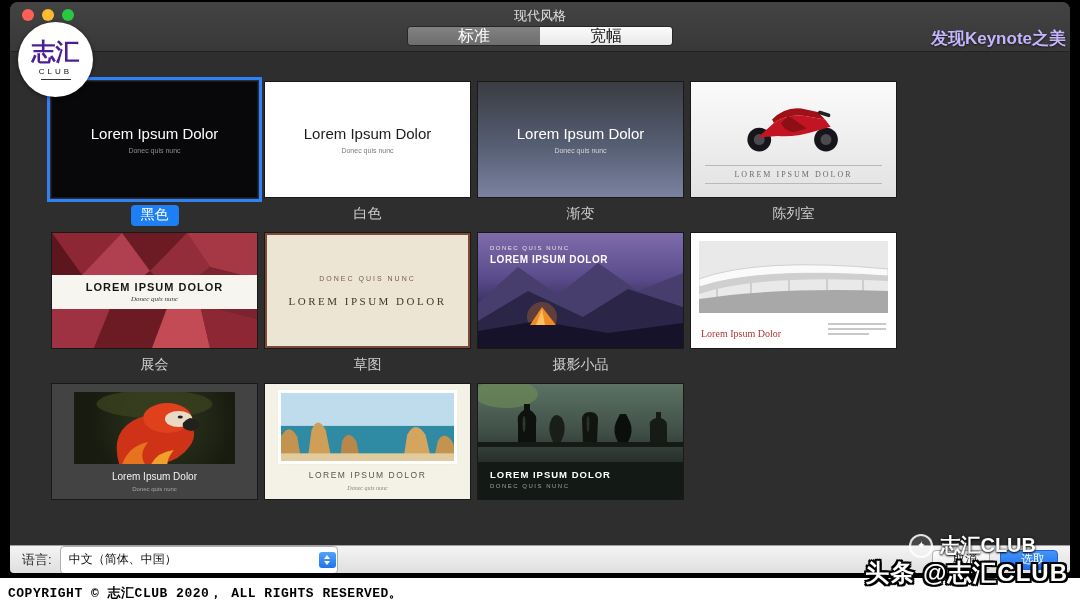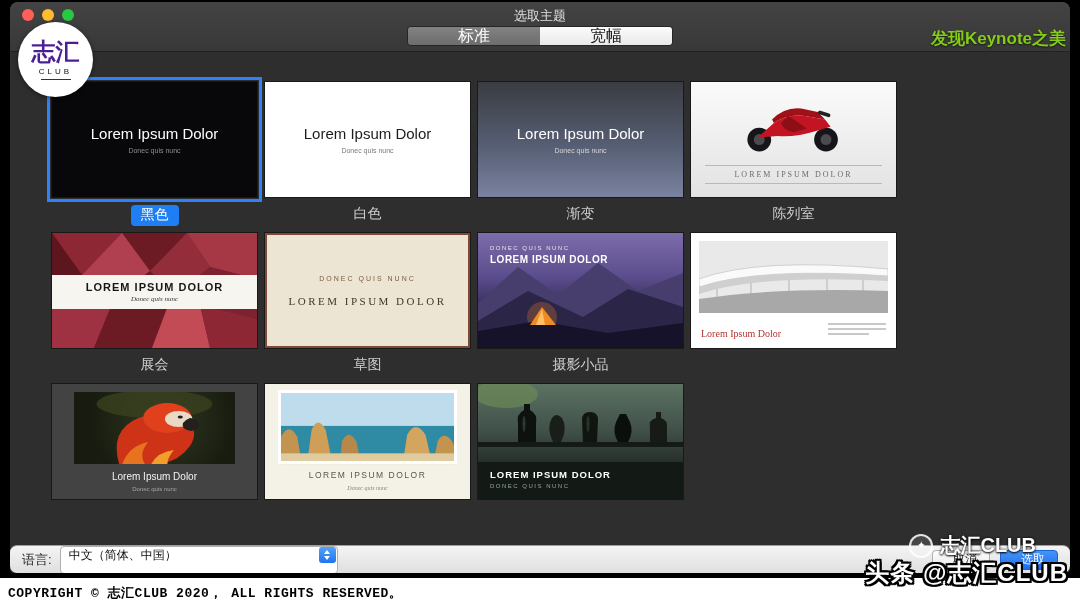--- a/index.html
+++ b/index.html
@@ -113,44 +113,44 @@
   
   .sl-ceramic { background:linear-gradient(180deg,#5c7262 0%,#41514a 40%,#252d27 70%,#161b17 100%); }
   .sl-ceramic svg { position:absolute; top:0; left:0; width:100%; height:80px; }
   .sl-ceramic .band { position:absolute; left:0; right:0; bottom:0; height:37px; background:#131a15; padding:7px 0 0 12px; }
   .sl-ceramic .t { font-size:9.5px; font-weight:bold; color:#fff; letter-spacing:1px; }
   .sl-ceramic .s { font-size:6px; color:#8fa79a; letter-spacing:1.5px; margin-top:3px; }
 
   
   .bottombar { position:absolute; left:0; right:0; bottom:0; height:28px;
                background:linear-gradient(#f4f4f4,#dfdfdf); border-top:1px solid #9e9e9e;
-               display:flex; align-items:center; padding:0 12px;border-radius:7px; }
+               display:flex; align-items:center; padding:0 12px; }
   .lang-label { font-size:13px; color:#1e1e1e; margin-right:8px; }
   .popup { width:278px; height:28px; background:#fff; border:1px solid #afafaf; border-radius:4px;
-           display:flex; justify-content:space-between; padding-left:8px; }
+           display:flex; align-items:center; justify-content:space-between; padding-left:8px; }
   .popup .val { font-size:12px; color:#111; }
   .stepper { width:17px; height:16px; margin-right:1px; background:linear-gradient(#54a2f8,#1f74ee);
              border-radius:3px; display:flex; flex-direction:column; align-items:center; justify-content:center; }
   .arr-up { width:0; height:0; border-left:3px solid transparent; border-right:3px solid transparent;
             border-bottom:4px solid #fff; margin-bottom:2px; }
   .arr-dn { width:0; height:0; border-left:3px solid transparent; border-right:3px solid transparent;
             border-top:4px solid #fff; }
   .btns { margin-left:auto; display:flex; gap:10px; }
   .btn { height:20px; min-width:58px; border-radius:4px; font-size:12px; padding:0 12px; }
   .btn-cancel { background:linear-gradient(#ffffff,#e6e6e6); border:1px solid #b0b0b0; color:#222;text-align:right; }
   .btn-choose { background:linear-gradient(#4595f7,#1c6ef0); border:1px solid #1a62d8; color:#fff;text-align:right; }
 
   
   .logo { position:absolute; left:18px; top:22px; width:75px; height:75px; border-radius:50%;
           background:#fff; display:flex; flex-direction:column; align-items:center; justify-content:center;
           box-shadow:0 1px 4px rgba(0,0,0,.5); z-index:30; }
   .logo .l1 { font-family:"Liberation Serif",serif; font-weight:bold; font-size:24px; color:#4c1d95; line-height:1; }
   .logo .l2 { font-size:8px; letter-spacing:3px; color:#111; margin-top:3px; }
   .logo .rule { width:30px; height:1px; background:#333; margin-top:3px; }
-  .headline { position:absolute; top:27px; right:14px; font-size:17px; font-weight:bold; color:#84cc16;
+  .headline { position:absolute; top:27px; right:14px; font-size:17px; font-weight:bold; color:#c4b5fd;
               z-index:30; text-shadow:0 1px 2px rgba(0,0,0,.6); }
   .wm-small { position:absolute; top:532px; right:44px; display:flex; align-items:center; gap:7px; z-index:40; }
   .wm-small .ring { width:24px; height:24px; border-radius:50%; border:2px solid rgba(255,255,255,.85);
                     background:rgba(255,255,255,.12); display:flex; align-items:center; justify-content:center;
                     color:#fff; font-size:11px; }
   .wm-small .txt { font-size:20px; font-weight:bold; color:#fff;
                    text-shadow:0 0 3px rgba(0,0,0,.8),0 1px 2px rgba(0,0,0,.9); }
   .wm-big { position:absolute; top:557px; right:12px; font-size:24px; font-weight:bold; color:#fff;
             letter-spacing:1px; z-index:40;
             text-shadow:-2px -2px 0 #000,2px -2px 0 #000,-2px 2px 0 #000,2px 2px 0 #000,
@@ -166,21 +166,21 @@
 <div class="stage">
 
   <div class="window">
 
     <div class="header">
       <div class="traffic">
         <span class="tl-close"></span>
         <span class="tl-min"></span>
         <span class="tl-zoom"></span>
       </div>
-      <div class="win-title">选取主题</div>
+      <div class="win-title">现代风格</div>
       <div class="segmented">
         <button class="seg seg-on">标准</button>
         <button class="seg seg-off">宽幅</button>
       </div>
     </div>
 
     <div class="grid">
 
       <div class="card">
         <div class="thumb sel-ring">

